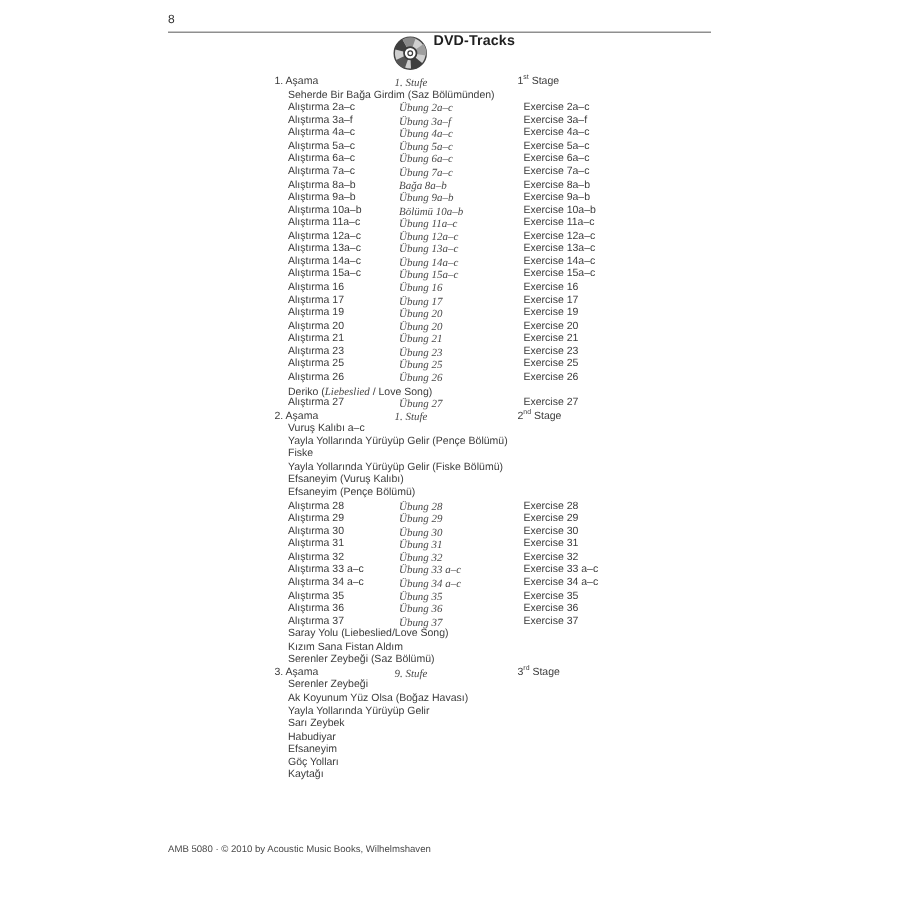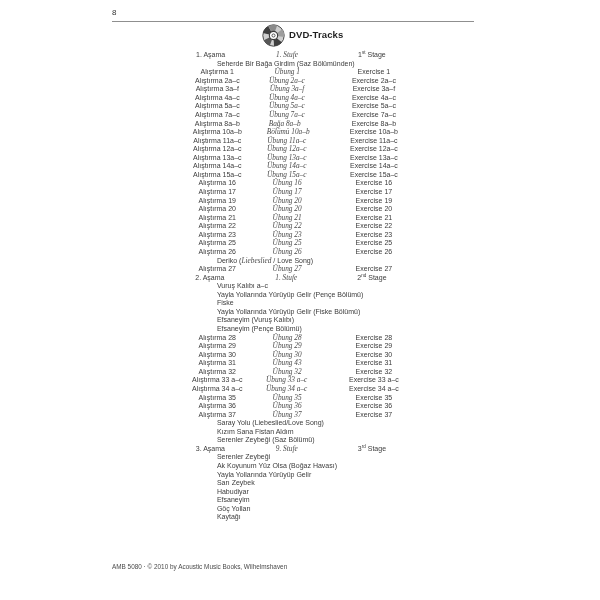--- a/index.html
+++ b/index.html
@@ -1,24 +1,24 @@
 <!DOCTYPE html>
 <html><head>
 <meta charset="utf-8">
 <style>
   html,body{margin:0;padding:0;}
   body{width:600px;height:600px;background:#ffffff;font-family:"Liberation Sans",sans-serif;color:#3b3b3b;}
   .page{position:relative;width:600px;height:600px;background:#fff;overflow:hidden;}
   .page-number{position:absolute;left:112px;top:8px;font-size:8px;color:#333;}
   .rule{position:absolute;left:112px;top:21px;width:362px;height:1px;background:#8f8f8f;}
-  .dvd-header{position:absolute;left:260px;top:22px;display:flex;align-items:center;}
+  .dvd-header{position:absolute;left:260px;top:22px;display:flex;align-items:flex-start;}
   .dvd-icon{width:27px;height:27px;display:block;}
   .dvd-title{font-weight:bold;font-size:9.5px;color:#1f1f1f;margin:0 0 2px 2px;letter-spacing:0.1px;}
   .tracks{position:absolute;left:183px;top:51px;}
-  .row{display:flex;white-space:nowrap;height:8.57px;line-height:8.6px;font-size:7px;justify-content:center;}
+  .row{display:flex;white-space:nowrap;height:8.57px;line-height:8.6px;font-size:7px;}
   .col-tr{flex:none;width:80px;}
   .col-de{flex:none;width:82px;font-family:"Liberation Serif",serif;font-style:italic;font-size:7.3px;color:#4a4a4a;}
   .col-en{flex:none;}
   .row.item .col-tr{width:71px;padding-left:9px;}
   .row.item .col-de{width:79px;padding-left:3px;}
   .row.item .col-en{padding-left:4px;}
   .col-en sup{font-size:4.6px;line-height:0;vertical-align:super;}
   .it{font-family:"Liberation Serif",serif;font-style:italic;font-size:7.3px;color:#4a4a4a;}
   .footer{position:absolute;left:112px;top:563px;font-size:6.4px;color:#4a4a4a;}
 </style>
@@ -49,55 +49,60 @@
         <span class="col-tr">1. Aşama</span>
         <span class="col-de">1. Stufe</span>
         <span class="col-en">1<sup>st</sup> Stage</span>
       </div>
       <div class="row item">
         <span class="col-tr">Seherde Bir Bağa Girdim (Saz Bölümünden)</span>
         <span class="col-de"></span>
         <span class="col-en"></span>
       </div>
       <div class="row item">
-        <span class="col-tr">Alıştırma 1</span>
-        <span class="col-de">Übung 1</span>
-        <span class="col-en">Exercise 1</span>
-      </div>
-      <div class="row item">
         <span class="col-tr">Alıştırma 2a–c</span>
         <span class="col-de">Übung 2a–c</span>
         <span class="col-en">Exercise 2a–c</span>
       </div>
       <div class="row item">
         <span class="col-tr">Alıştırma 3a–f</span>
         <span class="col-de">Übung 3a–f</span>
         <span class="col-en">Exercise 3a–f</span>
       </div>
       <div class="row item">
         <span class="col-tr">Alıştırma 4a–c</span>
         <span class="col-de">Übung 4a–c</span>
         <span class="col-en">Exercise 4a–c</span>
       </div>
       <div class="row item">
         <span class="col-tr">Alıştırma 5a–c</span>
         <span class="col-de">Übung 5a–c</span>
         <span class="col-en">Exercise 5a–c</span>
       </div>
       <div class="row item">
+        <span class="col-tr">Alıştırma 6a–c</span>
+        <span class="col-de">Übung 6a–c</span>
+        <span class="col-en">Exercise 6a–c</span>
+      </div>
+      <div class="row item">
         <span class="col-tr">Alıştırma 7a–c</span>
         <span class="col-de">Übung 7a–c</span>
         <span class="col-en">Exercise 7a–c</span>
       </div>
       <div class="row item">
         <span class="col-tr">Alıştırma 8a–b</span>
         <span class="col-de">Bağa 8a–b</span>
         <span class="col-en">Exercise 8a–b</span>
       </div>
       <div class="row item">
+        <span class="col-tr">Alıştırma 9a–b</span>
+        <span class="col-de">Übung 9a–b</span>
+        <span class="col-en">Exercise 9a–b</span>
+      </div>
+      <div class="row item">
         <span class="col-tr">Alıştırma 10a–b</span>
         <span class="col-de">Bölümü 10a–b</span>
         <span class="col-en">Exercise 10a–b</span>
       </div>
       <div class="row item">
         <span class="col-tr">Alıştırma 11a–c</span>
         <span class="col-de">Übung 11a–c</span>
         <span class="col-en">Exercise 11a–c</span>
       </div>
       <div class="row item">
@@ -137,25 +142,20 @@
       </div>
       <div class="row item">
         <span class="col-tr">Alıştırma 20</span>
         <span class="col-de">Übung 20</span>
         <span class="col-en">Exercise 20</span>
       </div>
       <div class="row item">
         <span class="col-tr">Alıştırma 21</span>
         <span class="col-de">Übung 21</span>
         <span class="col-en">Exercise 21</span>
-      </div>
-      <div class="row item">
-        <span class="col-tr">Alıştırma 22</span>
-        <span class="col-de">Übung 22</span>
-        <span class="col-en">Exercise 22</span>
       </div>
       <div class="row item">
         <span class="col-tr">Alıştırma 23</span>
         <span class="col-de">Übung 23</span>
         <span class="col-en">Exercise 23</span>
       </div>
       <div class="row item">
         <span class="col-tr">Alıştırma 25</span>
         <span class="col-de">Übung 25</span>
         <span class="col-en">Exercise 25</span>
@@ -220,21 +220,21 @@
         <span class="col-de">Übung 29</span>
         <span class="col-en">Exercise 29</span>
       </div>
       <div class="row item">
         <span class="col-tr">Alıştırma 30</span>
         <span class="col-de">Übung 30</span>
         <span class="col-en">Exercise 30</span>
       </div>
       <div class="row item">
         <span class="col-tr">Alıştırma 31</span>
-        <span class="col-de">Übung 43</span>
+        <span class="col-de">Übung 31</span>
         <span class="col-en">Exercise 31</span>
       </div>
       <div class="row item">
         <span class="col-tr">Alıştırma 32</span>
         <span class="col-de">Übung 32</span>
         <span class="col-en">Exercise 32</span>
       </div>
       <div class="row item">
         <span class="col-tr">Alıştırma 33 a–c</span>
         <span class="col-de">Übung 33 a–c</span>

